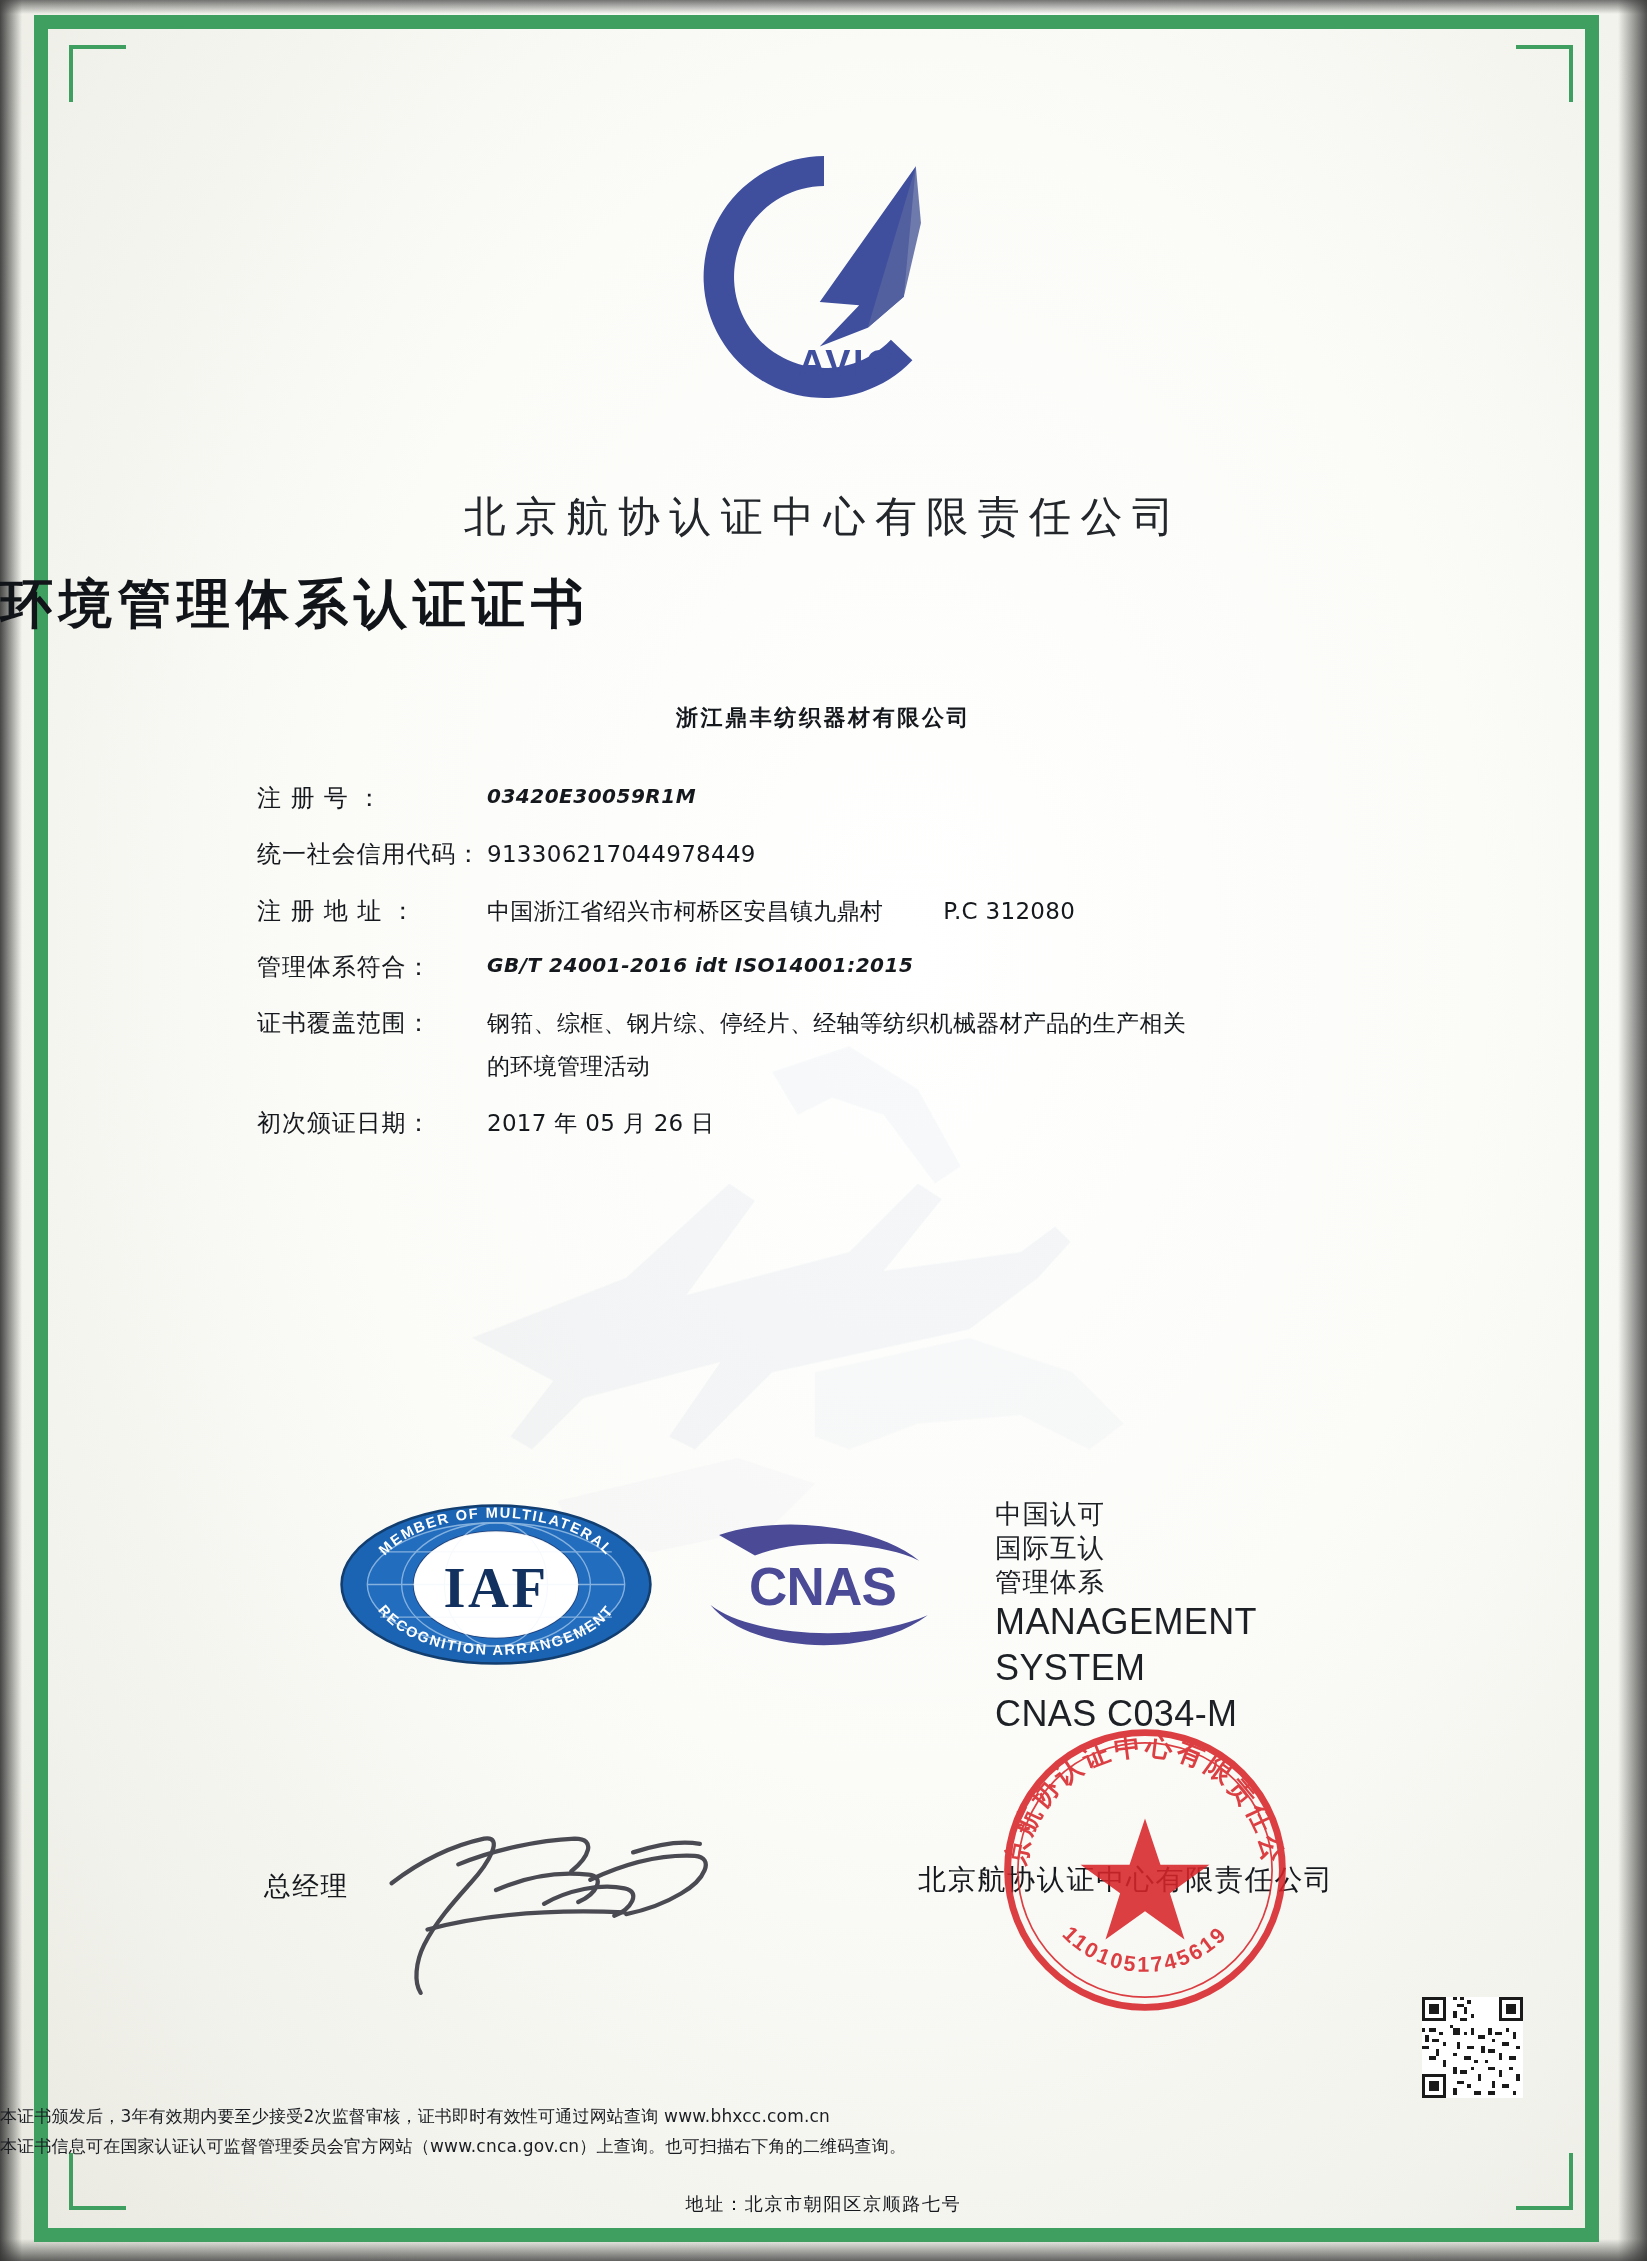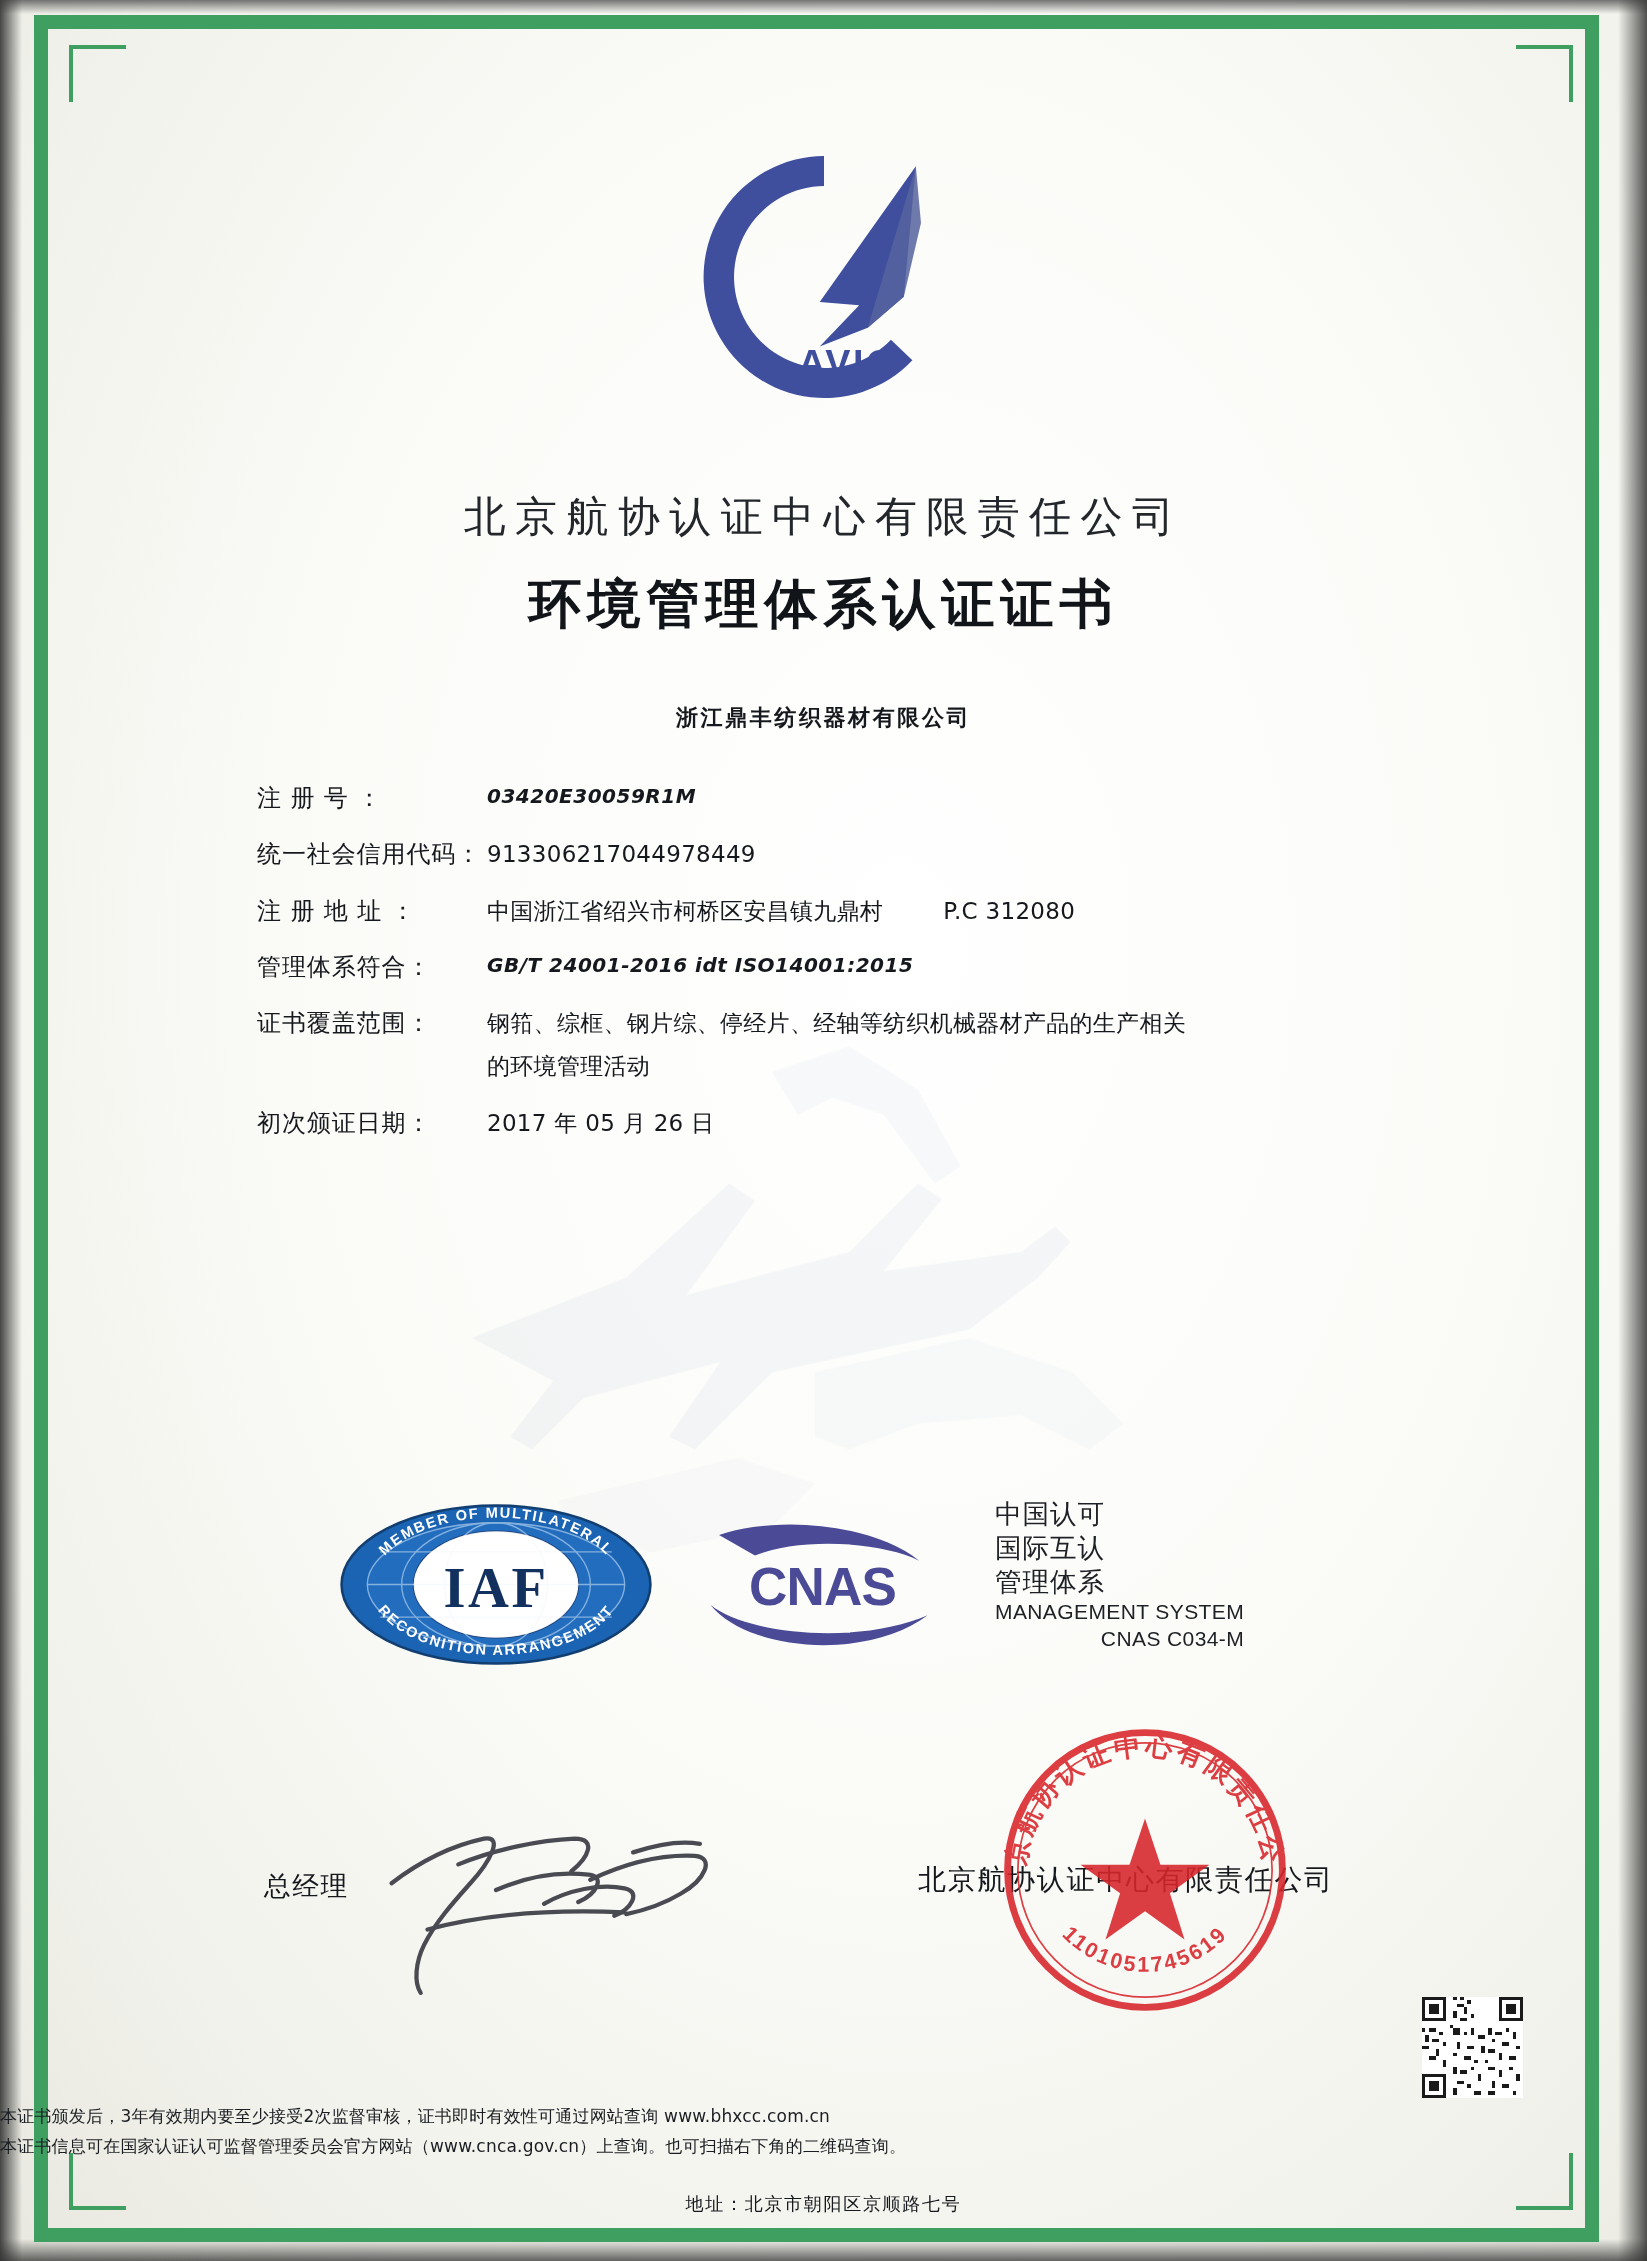--- a/index.html
+++ b/index.html
@@ -94,21 +94,20 @@
     text-align: center;
     font-family: "DejaVu Sans", sans-serif;
     font-size: 42px;
     letter-spacing: 9.4px;
     color: #23272b;
     font-weight: 500;
   }
   .cert-title {
     position: absolute;
     top: 569px; left: 0; width: 1647px;
-    text-align: center;
     font-family: "DejaVu Sans", sans-serif;
     font-size: 53px;
     font-weight: 700;
     letter-spacing: 6px;
     color: #111418;
   }
   .company-name {
     position: absolute;
     top: 703px; left: 0; width: 1647px;
     text-align: center;
@@ -180,23 +179,22 @@
     position: absolute;
     left: 656px; top: 0px;
     font-family: "DejaVu Sans", sans-serif;
     font-size: 26.6px;
     line-height: 1.28;
     color: #1d2024;
     letter-spacing: 0.9px;
   }
   .cnas-text .latin {
     font-family: "Liberation Sans", sans-serif;
-    font-size: 21px;
+    font-size: 36px;
     letter-spacing: 0.4px;
-    text-align: right;
   }
 
   
   .sig-label {
     position: absolute;
     left: 264px; top: 1868px;
     font-family: "DejaVu Sans", sans-serif;
     font-size: 26.6px;
     letter-spacing: 1.7px;
     color: #15181c;

